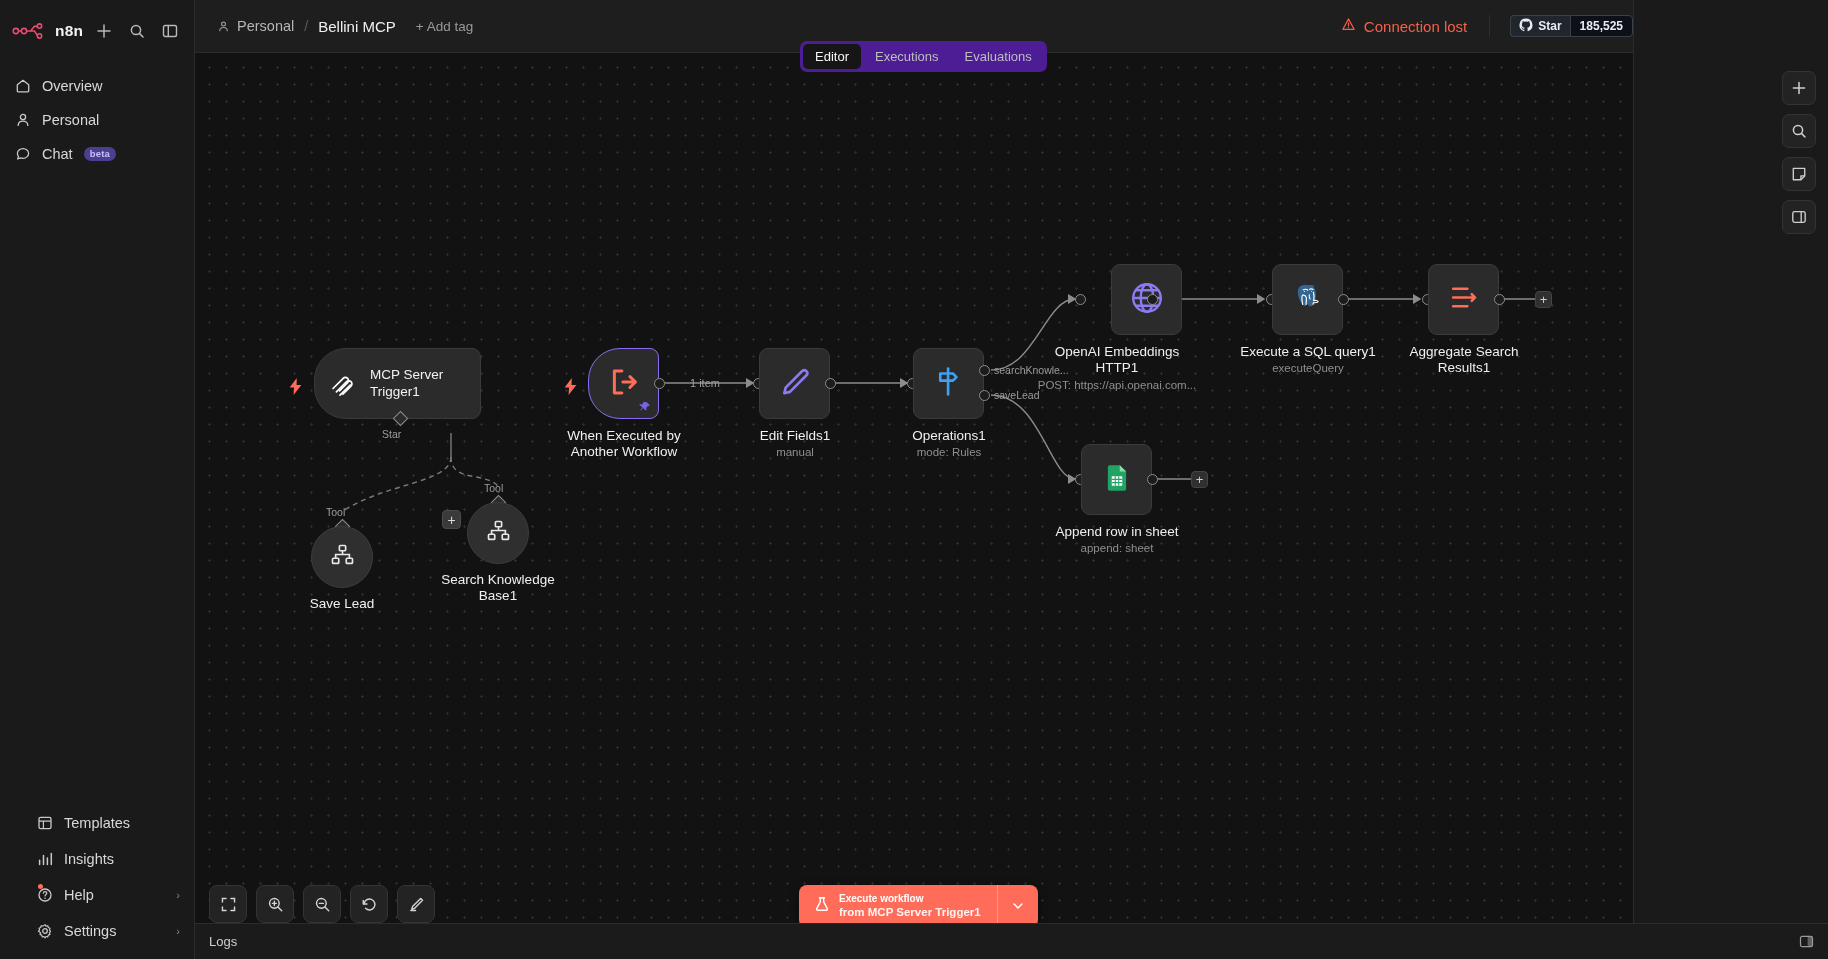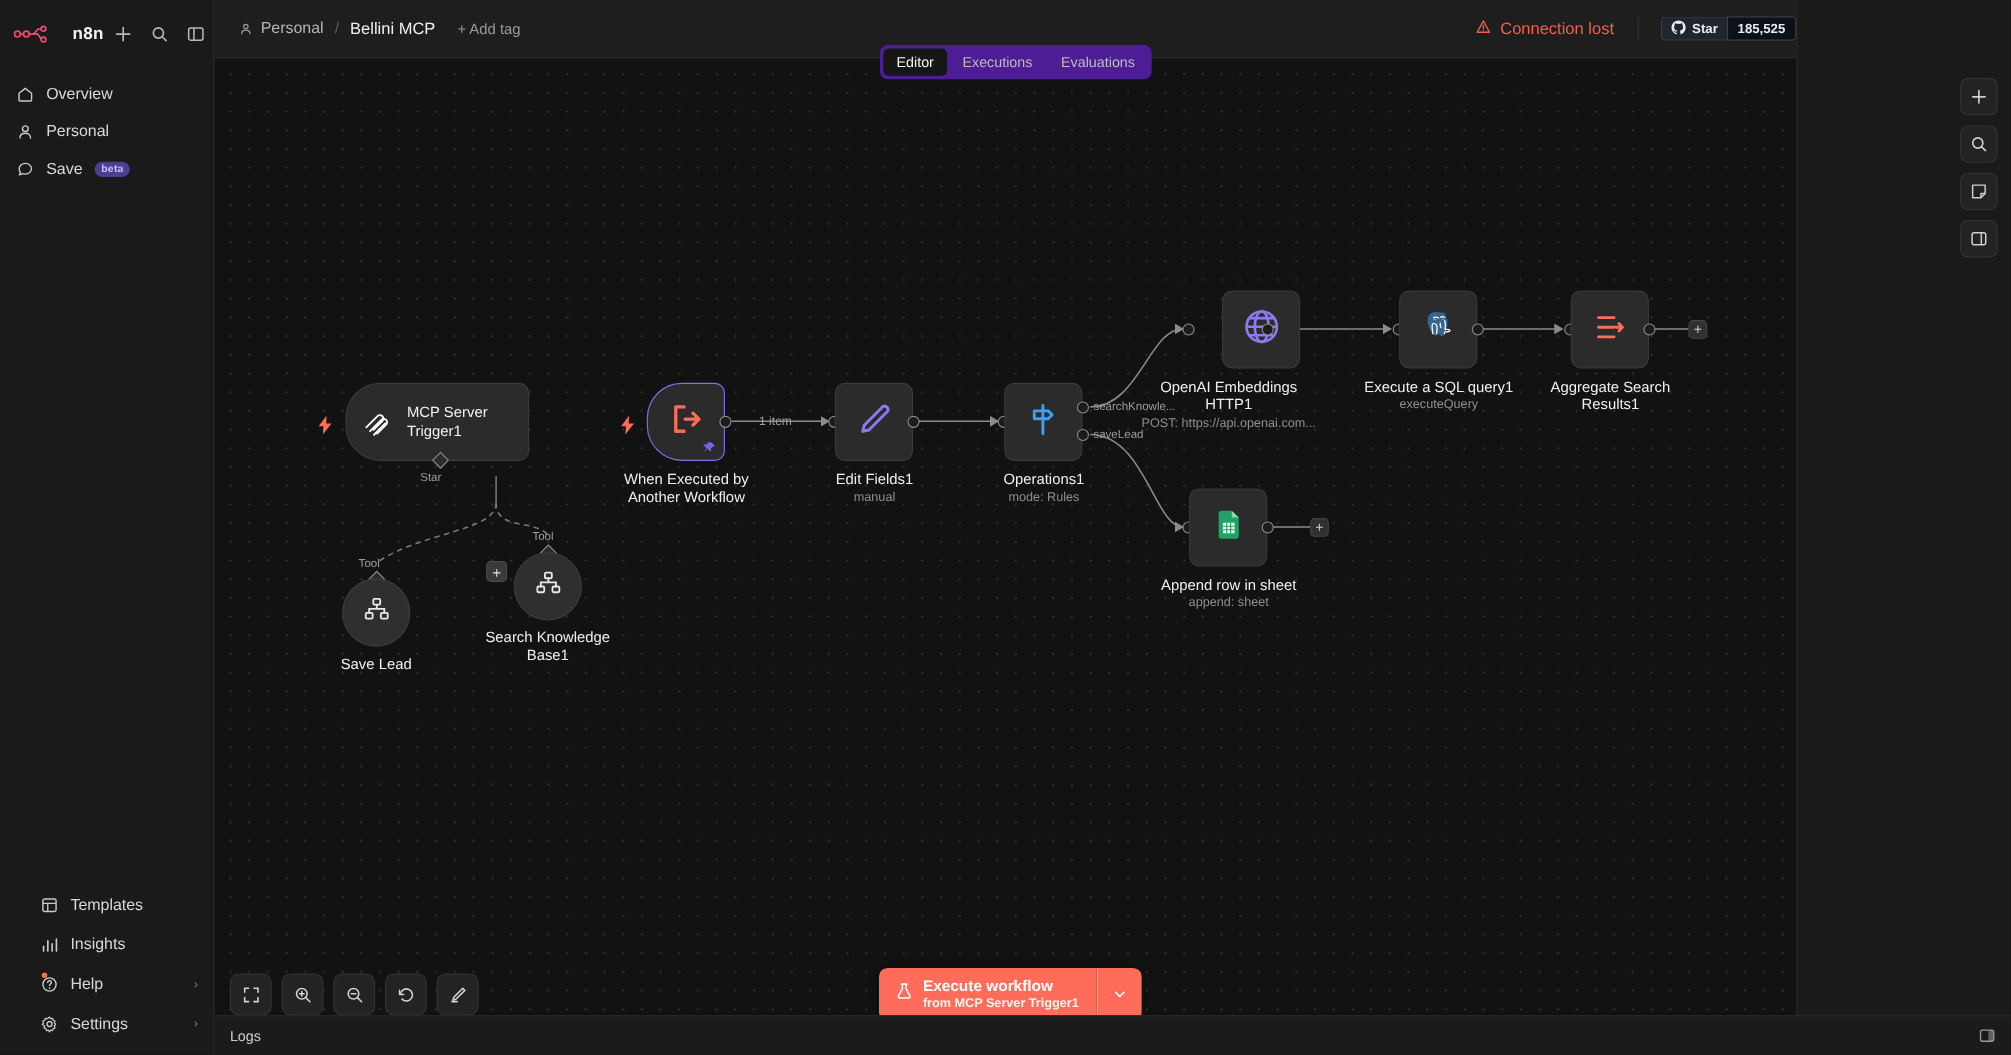--- a/index.html
+++ b/index.html
@@ -21,21 +21,21 @@
     flex: 0 0 195px;
     position: relative;
     z-index: 5;
   }
   .sb-top {
     height: 61px;
     display: flex; align-items: center;
     padding: 0 12px;
     gap: 6px;
   }
-  .logo-wrap { display: flex; align-items: flex-start; gap: 20px; }
+  .logo-wrap { display: flex; align-items: flex-start; gap: 9px; }
   .logo-mark { width: 34px; height: 18px; display:block; }
   .logo-text { font-size: 15.5px; font-weight: 700; color: #f2f2f2; letter-spacing: .2px; }
   .sb-top-icons { margin-left: auto; display: flex; align-items: center; gap: 9px; }
   .sb-icon-btn {
     width: 24px; height: 24px; display: flex; align-items: center; justify-content: center;
     border-radius: 4px; cursor: pointer; color: #b8b8b8;
   }
 
   .sb-menu { padding: 8px 0 0 0; }
   .sb-item {
@@ -161,21 +161,21 @@
     border-radius: 8px; overflow: hidden; z-index: 8;
     box-shadow: 0 2px 10px rgba(0,0,0,.4);
   }
   .exec-main {
     background: #ff6d5a; color: #fff;
     display: flex; align-items: center; gap: 9px;
     padding: 8px 16px 9px 15px; cursor: pointer;
     min-width: 188px;
   }
   .exec-labels { display: flex; flex-direction: column; line-height: 1.22; }
-  .exec-l1 { font-size: 14px; font-weight: 700; }
+  .exec-l1 { font-size: 10px; font-weight: 700; }
   .exec-l2 { font-size: 11.5px; font-weight: 700; opacity: .92; }
   .exec-caret {
     background: #ff6d5a; color: #fff;
     width: 41px; display: flex; align-items: center; justify-content: center;
     border-left: 1px solid rgba(255,255,255,.28); cursor: pointer;
   }
 
   
   .logs-bar {
     position: absolute; left: 0; bottom: 0;
@@ -315,21 +315,21 @@
             </svg>
         </span>
         <span>Personal</span>
       </div>
       <div class="sb-item">
         <span class="ic">
           <svg width="16" height="16" viewBox="0 0 16 16">
               <path d="M13.6 7.4c0 2.7-2.5 4.9-5.6 4.9-.8 0-1.6-.15-2.3-.4L2.6 13l1-2.4A4.6 4.6 0 0 1 2.4 7.4C2.4 4.7 4.9 2.5 8 2.5s5.6 2.2 5.6 4.9z" fill="none" stroke="currentColor" stroke-width="1.25" stroke-linejoin="round"></path>
             </svg>
         </span>
-        <span>Save</span>
+        <span>Chat</span>
         <span class="badge-beta">beta</span>
       </div>
     </nav>
 
     <div class="sb-bottom">
       <div class="sb-item">
         <span class="ic">
           <svg width="16" height="16" viewBox="0 0 16 16">
               <rect x="2" y="2.3" width="12" height="11.4" rx="1.6" fill="none" stroke="currentColor" stroke-width="1.3"></rect>
               <path d="M2 6.2h12M6.4 6.2v7.5" stroke="currentColor" stroke-width="1.2"></path>

